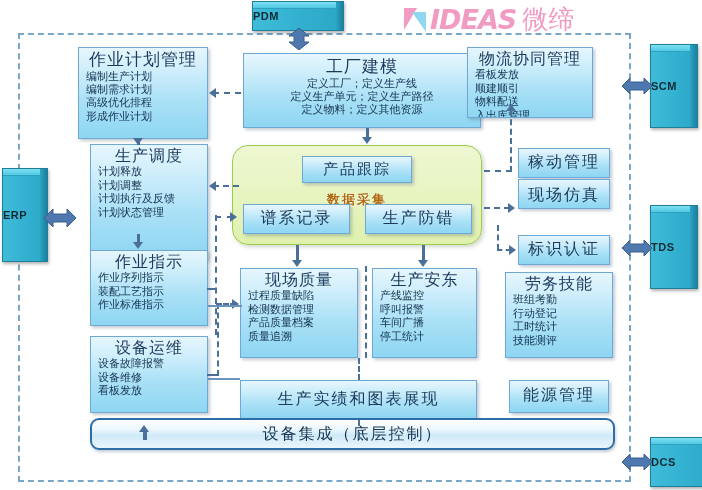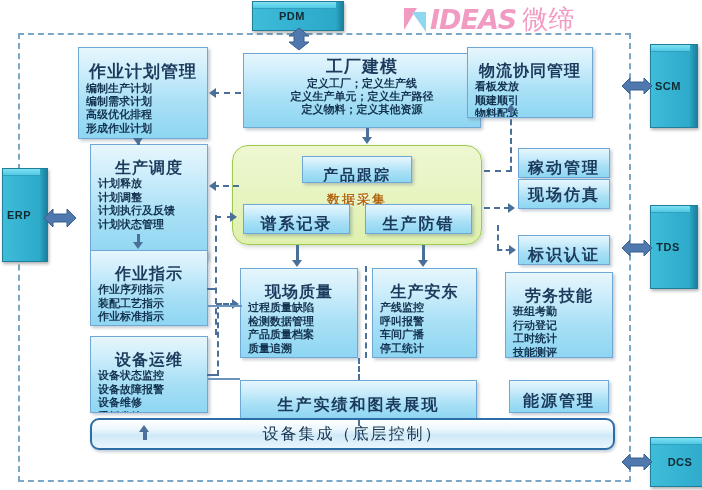--- a/index.html
+++ b/index.html
@@ -12,23 +12,22 @@
   #stage { position: relative; width: 702px; height: 490px; }
 
   
   .node { position: absolute; }
 
   
   .mod {
     border: 1px solid #6fa8d4;
     background: linear-gradient(to bottom, #e6f6fd 0%, #cfeefb 25%, #a9e0f6 60%, #8ed6f2 100%);
     box-shadow: 2px 2px 3px rgba(90,110,130,0.35);
-    padding: 14px 5px 4px 5px;
+    padding: 2px 5px 4px 5px;
     overflow: hidden;
-    font-weight: bold;
   }
   .mod .t {
     color: #1b3a5c;
     text-align: center;
     letter-spacing: 1px;
     line-height: 1.15;
     white-space: nowrap;
   }
   .mod .lines {
     color: #13324f;
@@ -86,21 +85,21 @@
     background: linear-gradient(to bottom, #7fe0f2 0%, #4fc9e4 100%);
     border-bottom: 1px solid #2fa0bd;
   }
   .ext .side {
     position: absolute; right: 0; top: 0; bottom: 0; width: 7px;
     background: linear-gradient(to right, #2ba6c6 0%, #1c7f9c 100%);
   }
   .ext .lbl {
     position: absolute; left: 0; right: 12px; top: 50%;
     transform: translateY(-50%);
-    text-align: center;
+    text-align: left;
     color: #102a33;
     font-size: 11px;
     font-weight: bold;
     letter-spacing: 0.5px;
   }
 
   
   .intbar {
     position: absolute;
     border: 2px solid #2e6ea8;
@@ -252,21 +251,20 @@
     <div class="lines">
       <div>作业序列指示</div>
       <div>装配工艺指示</div>
       <div>作业标准指示</div>
     </div>
   </div>
 
   <div class="node mod" style="left:90px; top:336px; width:118px; height:77px;">
     <div class="t title-md">设备运维</div>
     <div class="lines">
-      <div>设备状态监控</div>
       <div>设备故障报警</div>
       <div>设备维修</div>
       <div>看板发放</div>
     </div>
   </div>
 
   <div class="node mod" style="left:243px; top:53px; width:238px; height:75px; padding-top:3px;">
     <div class="t title-lg">工厂建模</div>
     <div class="lines" style="text-align:center; padding-left:0;">
       <div>定义工厂；定义生产线</div>

